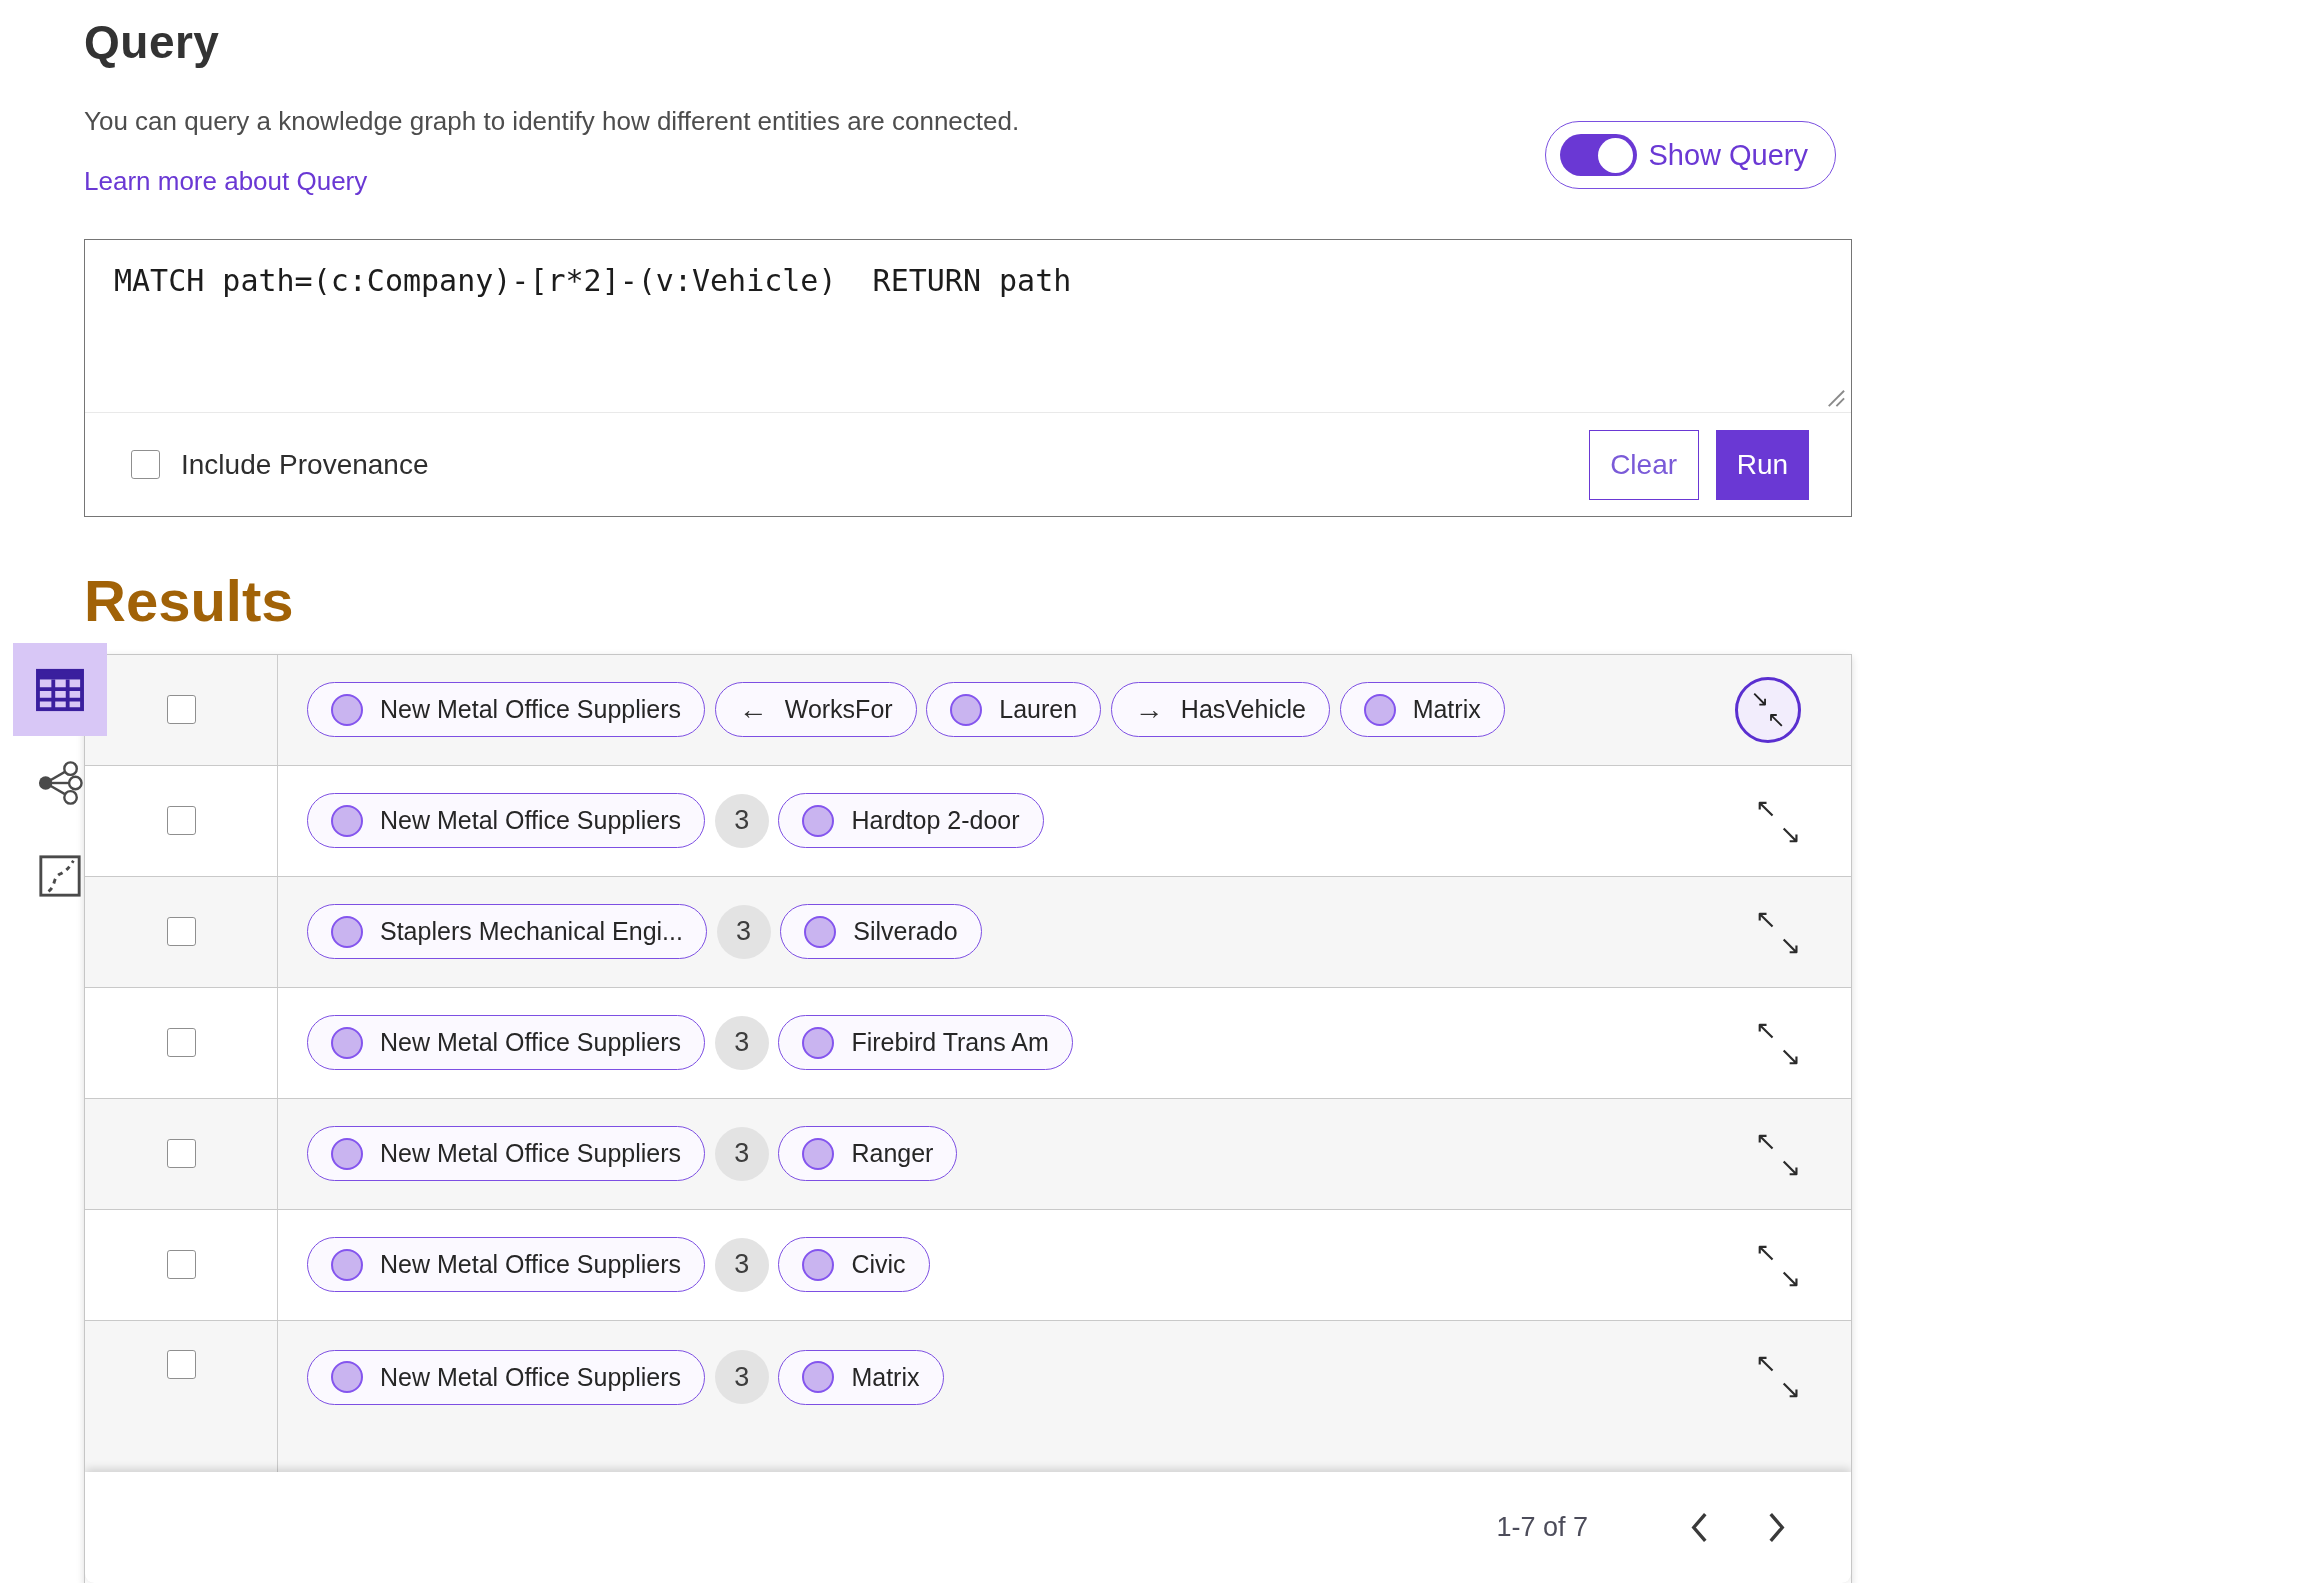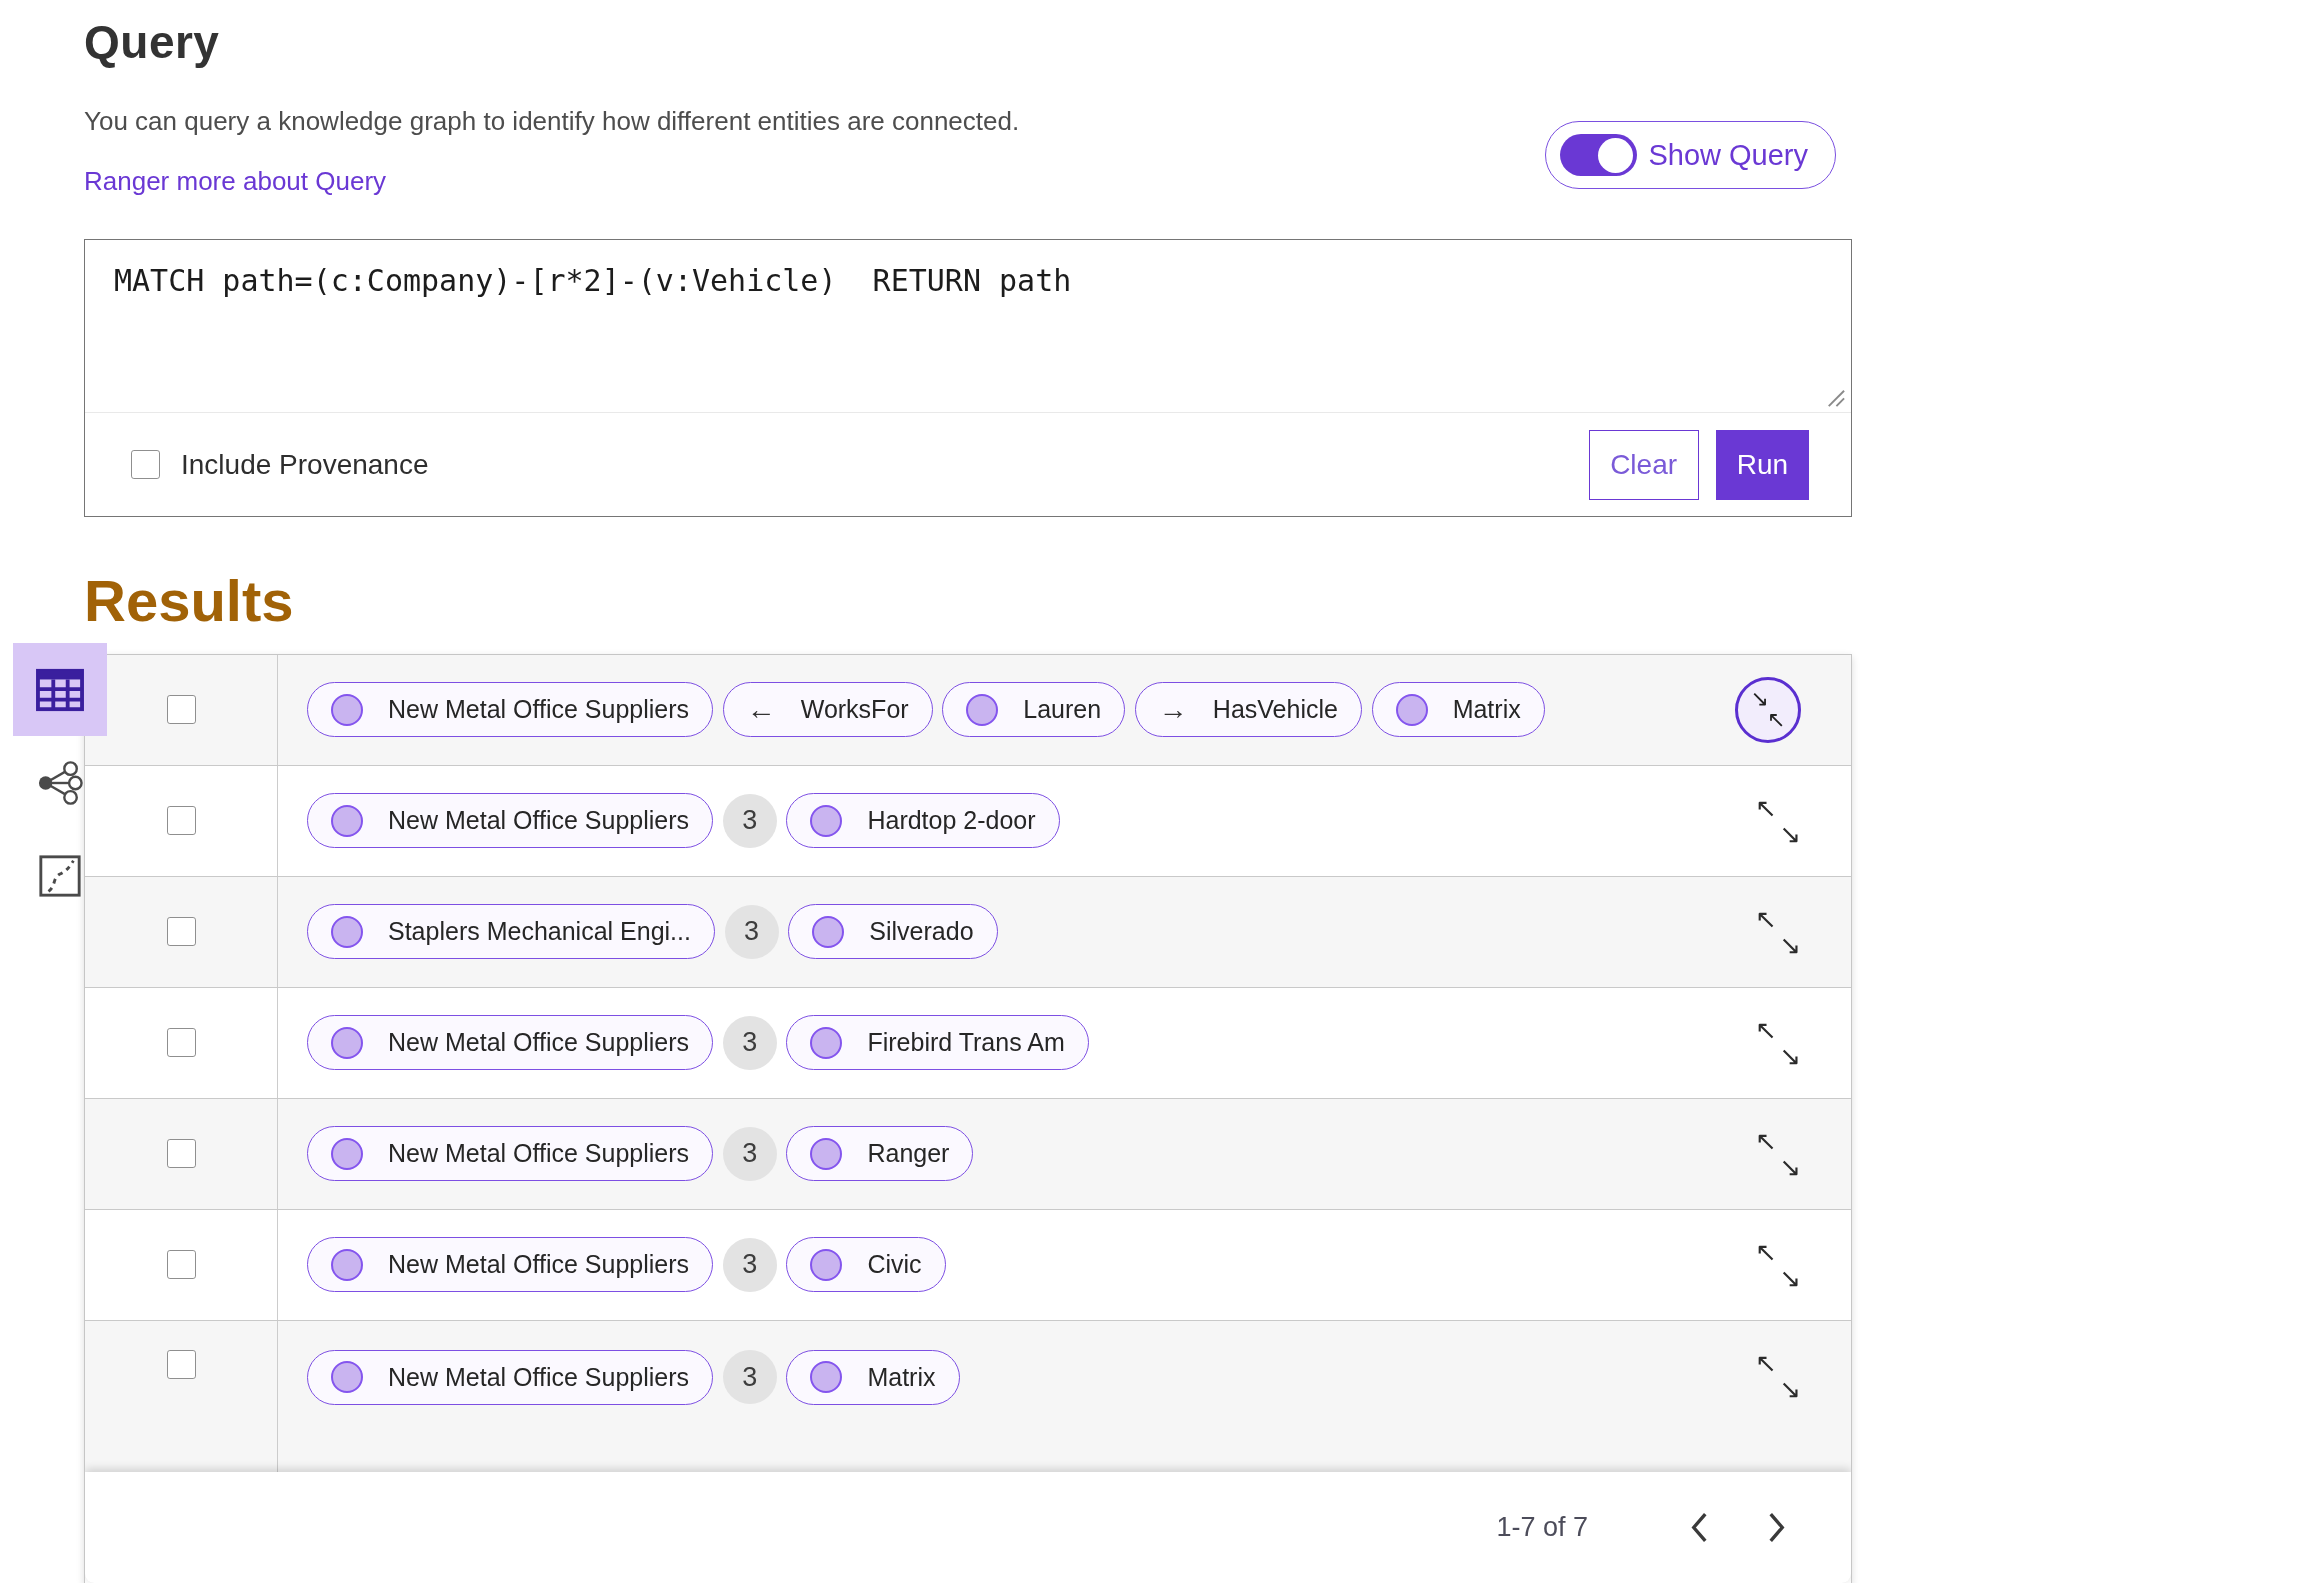--- a/index.html
+++ b/index.html
@@ -49,21 +49,21 @@
   .path-col { flex:1; display:flex; align-items:center; padding-left:29px; font-weight:700; font-size:28px; color:#2e2e2e; }
 
   .row { height:111px; display:flex; border-bottom:1px solid #c9c9c9; background:#fff; }
   .row.alt { background:#f6f6f6; }
   .row:last-child { height:174px; border-bottom:none; }
   .row:last-child .check-col, .row:last-child .path-cell { align-items:flex-start; padding-top:29px; }
   .path-cell { flex:1; display:flex; align-items:center; justify-content:space-between; padding:0 50px 0 29px; }
   .segments { display:flex; align-items:center; gap:9.7px; }
 
   .pill { display:inline-flex; align-items:center; height:55px; border:1.9px solid #7d4fe3; border-radius:29px;
-    background:#fbf9ff; padding:0 23px; font-size:25px; color:#262626; gap:25px; cursor:pointer; white-space:nowrap; }
+    background:#fbf9ff; padding:0 23px; font-size:25px; color:#262626; gap:17px; cursor:pointer; white-space:nowrap; }
   .node-circle { width:32px; height:32px; border-radius:50%; background:#c9b4f0; border:2.9px solid #8455ee; flex:0 0 auto; }
   .rel-arrow { font-size:29px; color:#333; line-height:1; }
   .count-badge { width:54px; height:54px; border-radius:50%; background:#e3e3e3; color:#3d3d3d;
     display:inline-flex; align-items:center; justify-content:center; font-size:27px; cursor:default; }
 
   .expand-btn { position:relative; width:46px; height:52px; background:none; border:none; color:#2b2b2b; cursor:pointer; flex:0 0 auto; }
   .expand-btn span { position:absolute; font-size:26px; line-height:1; }
   .expand-btn .a1 { top:0; left:0; }
   .expand-btn .a2 { bottom:0; right:0; }
   .collapse-btn { position:relative; width:66px; height:66px; border-radius:50%; border:3.9px solid #5a2fd0;
@@ -80,21 +80,21 @@
     display:flex; align-items:center; justify-content:center; }
   .page-btn + .page-btn { margin-left:29px; }
 </style>
 </head>
 <body>
 
 <div class="content">
 
   <h1 class="page-title">Query</h1>
   <p class="desc">You can query a knowledge graph to identify how different entities are connected.</p>
-  <a class="learn-more">Ranger more about Query</a>
+  <a class="learn-more">Learn more about Query</a>
 
   <div class="show-query">
     <span class="toggle-track">
       <span class="toggle-knob"></span>
     </span>
     <span>Show Query</span>
   </div>
 
   <div class="query-card">
     <div class="query-text">MATCH path=(c:Company)-[r*2]-(v:Vehicle)  RETURN path</div>

